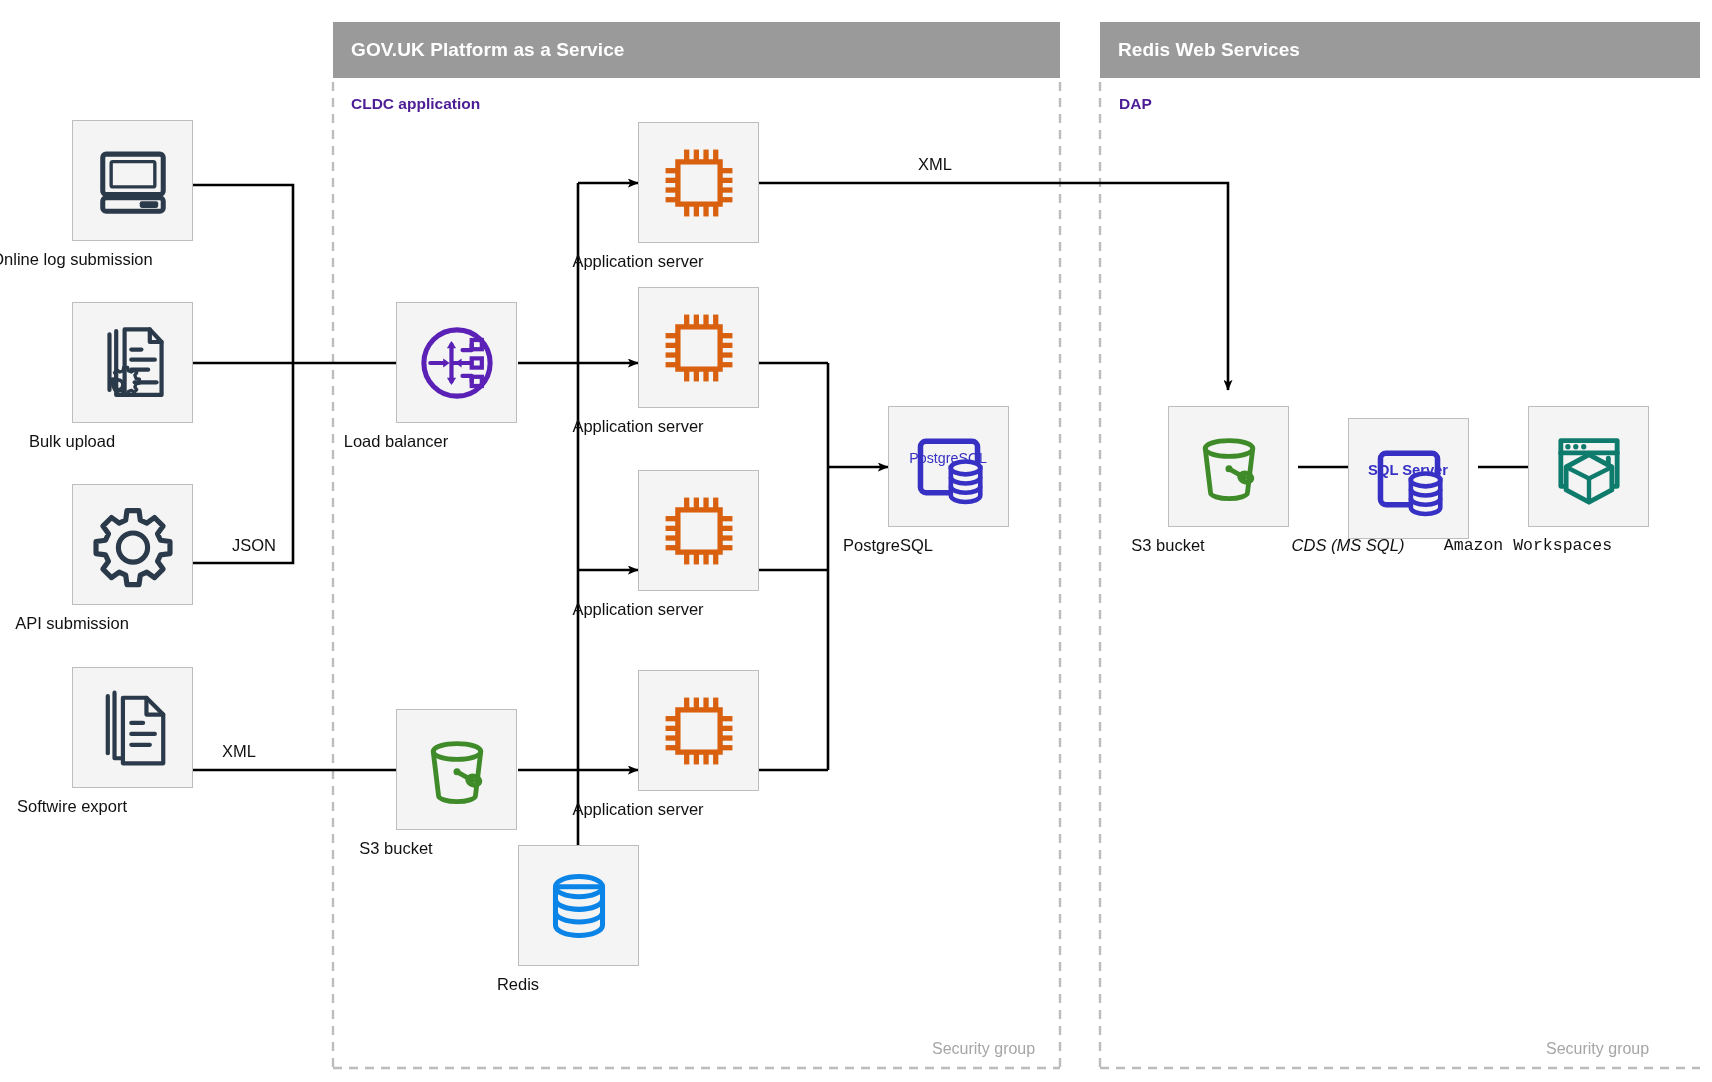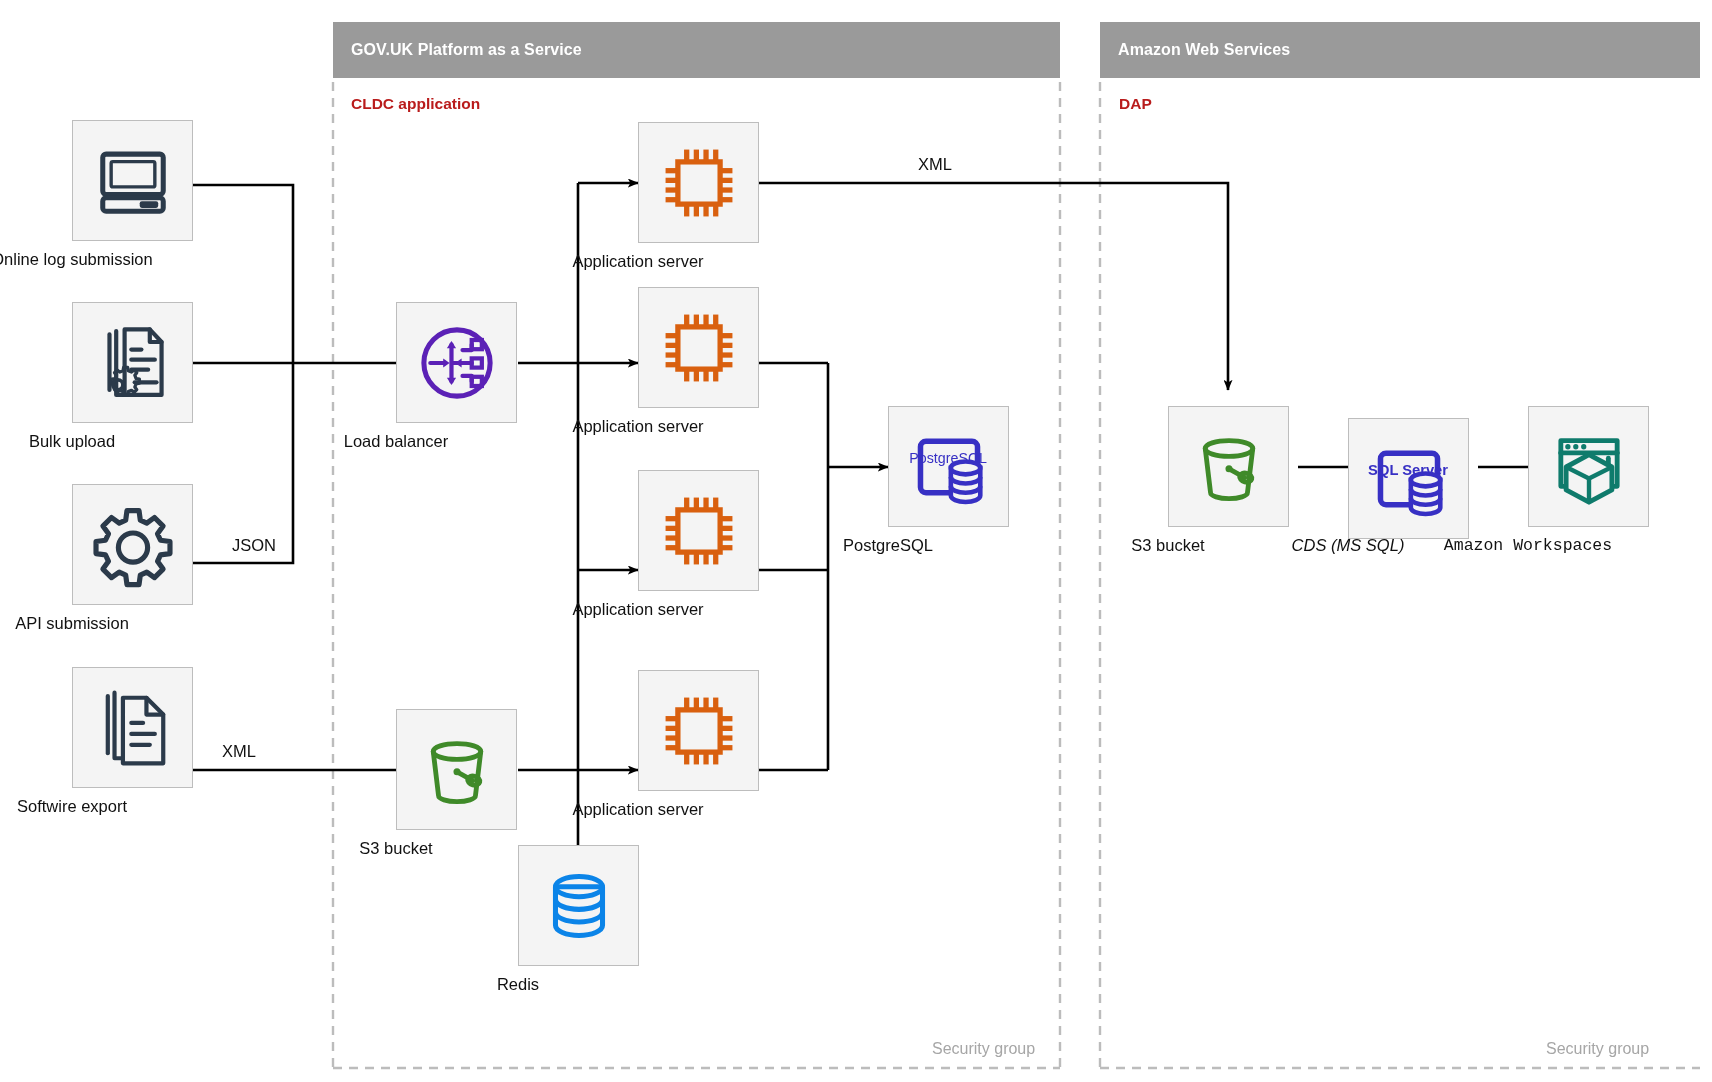--- a/index.html
+++ b/index.html
@@ -29,30 +29,30 @@
   
   .band-header {
     position: absolute;
     background: #9a9a9a;
     height: 56px;
     display: flex;
     align-items: center;
   }
   .band-header .band-title {
     color: #ffffff;
-    font-size: 16px;
+    font-size: 19px;
     font-weight: bold;
     padding-left: 18px;
     letter-spacing: 0.1px;
   }
   .zone-label {
     position: absolute;
     font-size: 15.5px;
     font-weight: bold;
-    color: #b91c1c;
+    color: #4c1d95;
   }
   .security-label {
     position: absolute;
     font-size: 16px;
     color: #a6a6a6;
   }
   
   .node {
     position: absolute;
     width: 0; height: 0;
@@ -137,21 +137,21 @@
 
       <path d="M1298,467 L1358,467" marker-end="url(#arrow)"></path>
       <path d="M1478,467 L1538,467" marker-end="url(#arrow)"></path>
     </g>
   </svg>
 
   <div class="band-header" style="left:333px; top:22px; width:727px;">
     <span class="band-title">GOV.UK Platform as a Service</span>
   </div>
   <div class="band-header" style="left:1100px; top:22px; width:600px;">
-    <span class="band-title">Amazon Web Services</span>
+    <span class="band-title">Redis Web Services</span>
   </div>
 
   <div class="zone-label" style="left:351px; top:95px;">CLDC application</div>
   <div class="zone-label" style="left:1119px; top:95px;">DAP</div>
 
   <div class="security-label" style="left:932px; top:1040px;">Security group</div>
   <div class="security-label" style="left:1546px; top:1040px;">Security group</div>
 
   <div class="edge-label" style="left:232px; top:536px;">JSON</div>
   <div class="edge-label" style="left:222px; top:742px;">XML</div>

